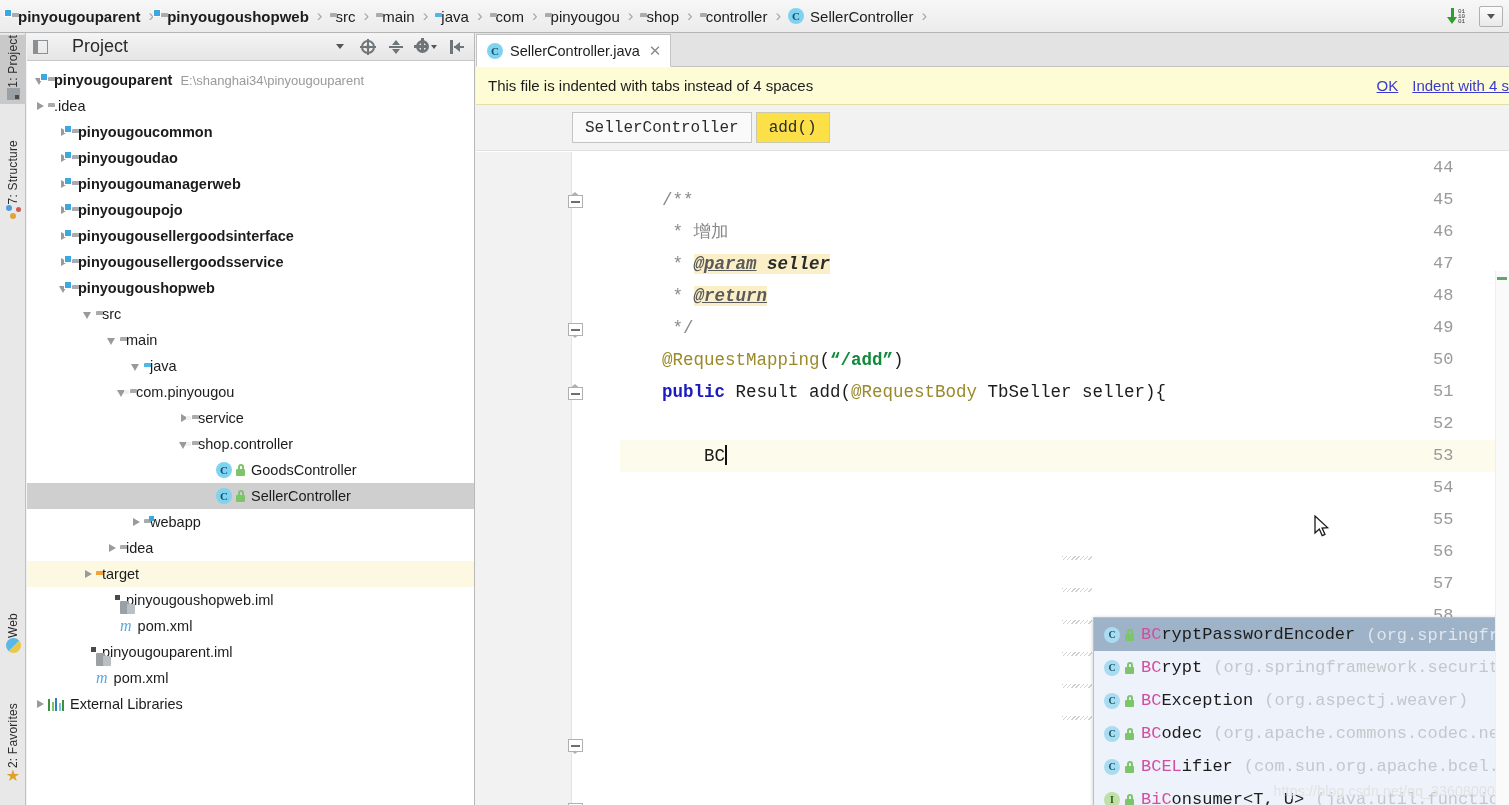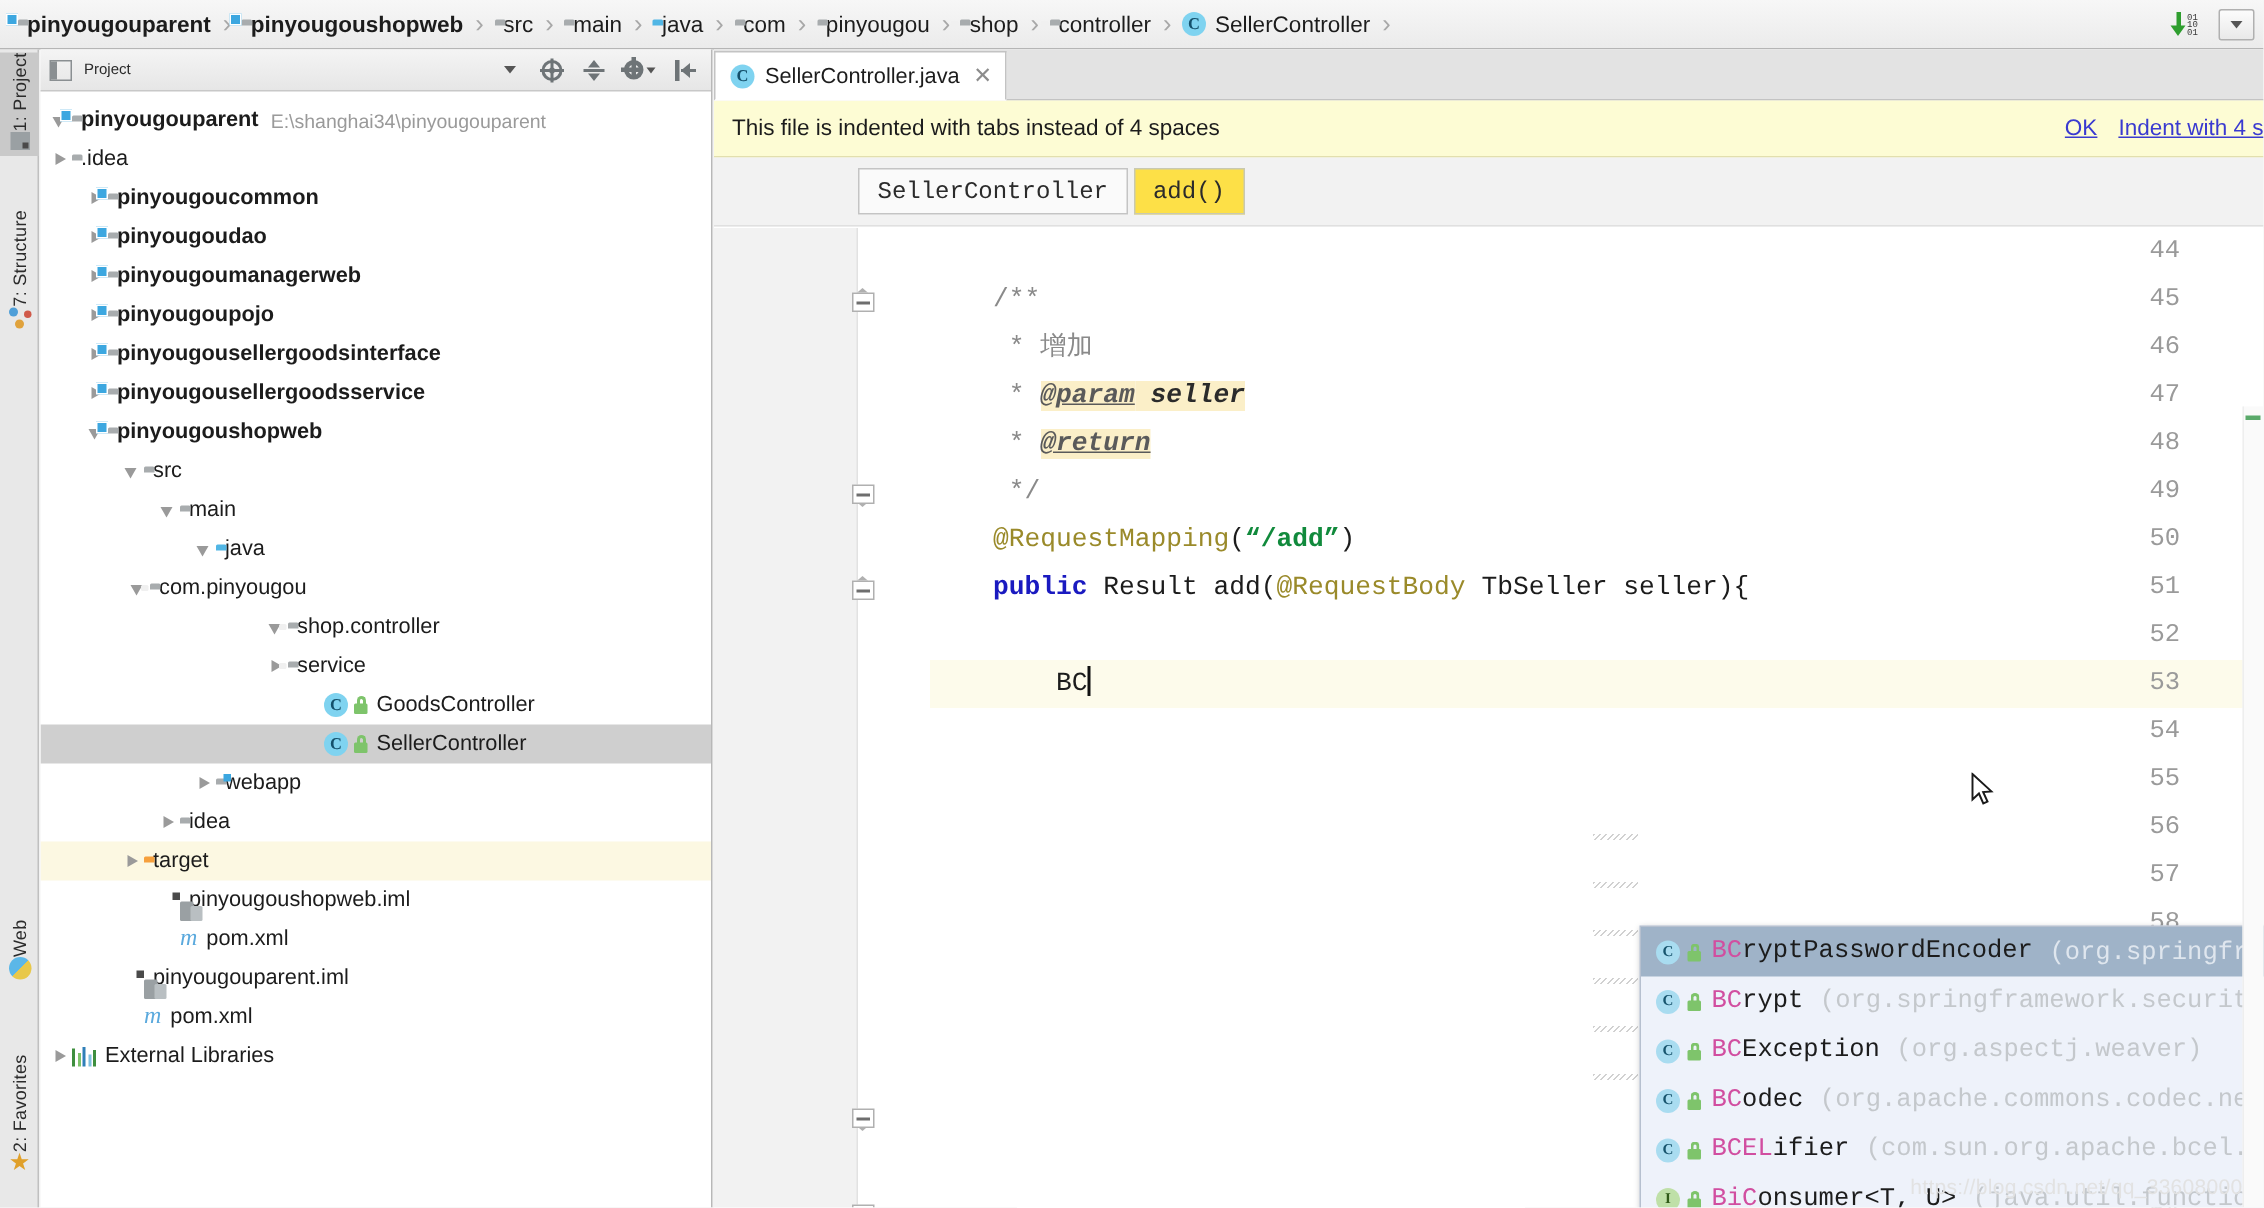--- a/index.html
+++ b/index.html
@@ -80,21 +80,21 @@
 
   
   .projpanel {
     position:absolute; left:27px; top:33px; width:448px; height:772px; background:#ffffff;
     border-right:1px solid #b8b8b8;
   }
   .proj-header {
     height:28px; background:linear-gradient(to bottom,#f4f4f4,#e6e6e6);
     border-bottom:1px solid #c8c8c8; display:flex; align-items:center; padding:0 6px;
   }
-  .proj-title { font-size:10px; color:#2b2b2b; margin-left:8px; }
+  .proj-title { font-size:18px; color:#2b2b2b; margin-left:24px; }
   .proj-tools { margin-left:auto; display:flex; align-items:center; gap:11px; padding-right:3px; }
   .tbtn { width:17px; height:17px; display:flex; align-items:center; justify-content:center; position:relative; }
 
   .tree { position:absolute; top:29px; left:0; right:0; bottom:0; overflow:hidden; padding-top:5px; }
   .row {
     height:26px; display:flex; align-items:center; padding-left:6px; white-space:nowrap; position:relative;
   }
   .row.sel { background:#cfcfcf; }
   .row.excl { background:#fcf8e2; }
   .arrow { width:15px; height:15px; flex:none; position:relative; }
@@ -423,34 +423,34 @@
         <div class="row" style="padding-left: 78px;">
           <span class="arrow d"></span>
           <span class="ic"><span class="ic-folder"></span></span>
           <span class="rowlbl">main</span>
         </div>
         <div class="row" style="padding-left: 102px;">
           <span class="arrow d"></span>
           <span class="ic"><span class="ic-folder blue"></span></span>
           <span class="rowlbl">java</span>
         </div>
-        <div class="row" style="padding-left: 58px;">
+        <div class="row" style="padding-left: 88px;">
           <span class="arrow d"></span>
           <span class="ic"><span class="ic-folder pkg"></span></span>
           <span class="rowlbl">com.pinyougou</span>
+        </div>
+        <div class="row" style="padding-left: 150px;">
+          <span class="arrow r"></span>
+          <span class="ic"><span class="ic-folder pkg"></span></span>
+          <span class="rowlbl">service</span>
         </div>
         <div class="row" style="padding-left: 150px;">
           <span class="arrow d"></span>
           <span class="ic"><span class="ic-folder pkg"></span></span>
           <span class="rowlbl">shop.controller</span>
-        </div>
-        <div class="row" style="padding-left: 150px;">
-          <span class="arrow r"></span>
-          <span class="ic"><span class="ic-folder pkg"></span></span>
-          <span class="rowlbl">service</span>
         </div>
         <div class="row" style="padding-left: 174px;">
           <span class="arrow"></span>
           <span class="ic">
             <span class="ic-class">C</span>
           </span>
           <span class="ic-lock">
             <span class="sh"></span>
             <span class="body"></span>
           </span>

